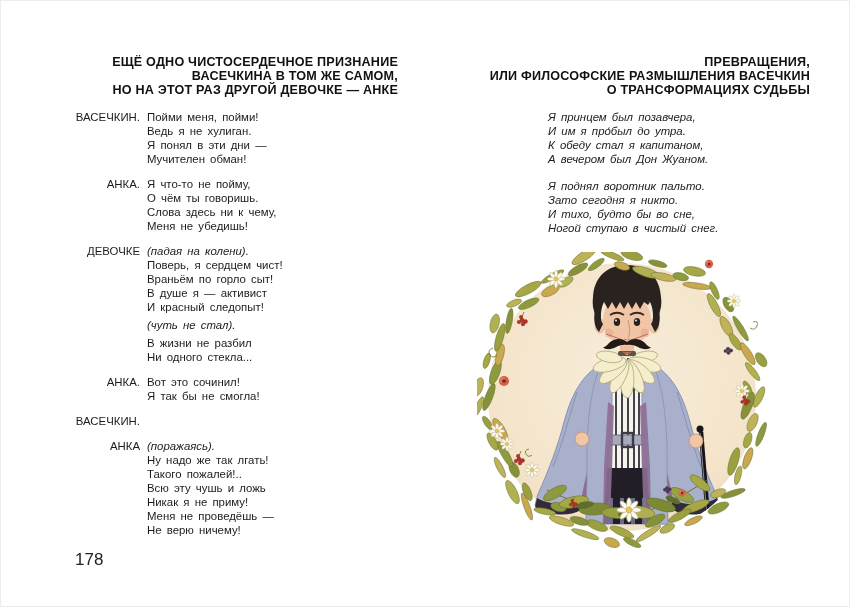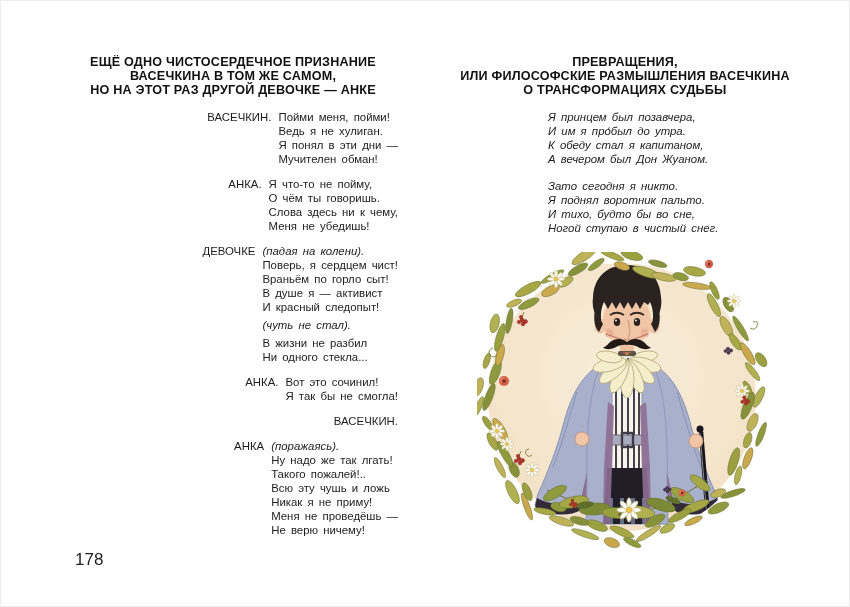--- a/index.html
+++ b/index.html
@@ -4,26 +4,26 @@
 <style>
   html,body { margin:0; padding:0; background:#ffffff; }
   body { width:850px; height:607px; font-family:"Liberation Sans", sans-serif; color:#1c1c1c; }
   .book { position:relative; width:850px; height:607px; background:#ffffff; overflow:hidden;
           box-shadow: inset 0 0 0 1px #ededed; }
 
   .page { position:absolute; top:55px; }
   .page-left  { left:68px;  width:330px; }
   .page-right { left:440px; width:370px; }
 
-  .title { margin:0; font-size:12.6px; font-weight:bold; text-align:center;
+  .title { margin:0; font-size:12.6px; font-weight:bold; text-align:right;
            line-height:14px; letter-spacing:0.2px; color:#111; }
   .title .tline { display:block; }
 
   .dialogue { margin-top:13px; font-size:11.4px; line-height:14px; word-spacing:2px; }
-  .block { display:flex; margin-top:11px;justify-content:flex-end; }
+  .block { display:flex; margin-top:11px; }
   .block:first-child { margin-top:0; }
   .speaker { width:72px; text-align:right; flex:none; }
   .verse { margin-left:7px; }
   .vl { line-height:14px; }
   .dir { font-style:italic; }
   .dir-spaced { margin:4px 0; }
 
   .stanzas { margin-top:13px; }
   .stanza { margin:0 0 13px 108px; font-size:11.4px; line-height:14px; word-spacing:2px;font-style:italic; }
 
@@ -106,34 +106,34 @@
       </div>
 
     </div>
 
     <div class="page-number">178</div>
   </div>
 
   <div class="page page-right">
     <h2 class="title">
       <span class="tline">ПРЕВРАЩЕНИЯ,</span>
-      <span class="tline">ИЛИ ФИЛОСОФСКИЕ РАЗМЫШЛЕНИЯ ВАСЕЧКИНА</span>
+      <span class="tline">ИЛИ ФИЛОСОФСКИЕ РАЗМЫШЛЕНИЯ ВАСЕЧКИН</span>
       <span class="tline">О ТРАНСФОРМАЦИЯХ СУДЬБЫ</span>
     </h2>
 
     <div class="stanzas">
       <div class="stanza">
         <div class="vl">Я принцем был позавчера,</div>
         <div class="vl">И им я про́был до утра.</div>
         <div class="vl">К обеду стал я капитаном,</div>
         <div class="vl">А вечером был Дон Жуаном.</div>
       </div>
       <div class="stanza">
+        <div class="vl">Я поднял воротник пальто.</div>
         <div class="vl">Зато сегодня я никто.</div>
-        <div class="vl">Я поднял воротник пальто.</div>
         <div class="vl">И тихо, будто бы во сне,</div>
         <div class="vl">Ногой ступаю в чистый снег.</div>
       </div>
     </div>
 
     <figure class="illustration">
       <svg width="300" height="300" viewBox="0 0 300 300" xmlns="http://www.w3.org/2000/svg">
         <defs>
           <radialGradient id="bgGrad" cx="50%" cy="42%" r="65%">
             <stop offset="0%" stop-color="#f8edda"></stop>

